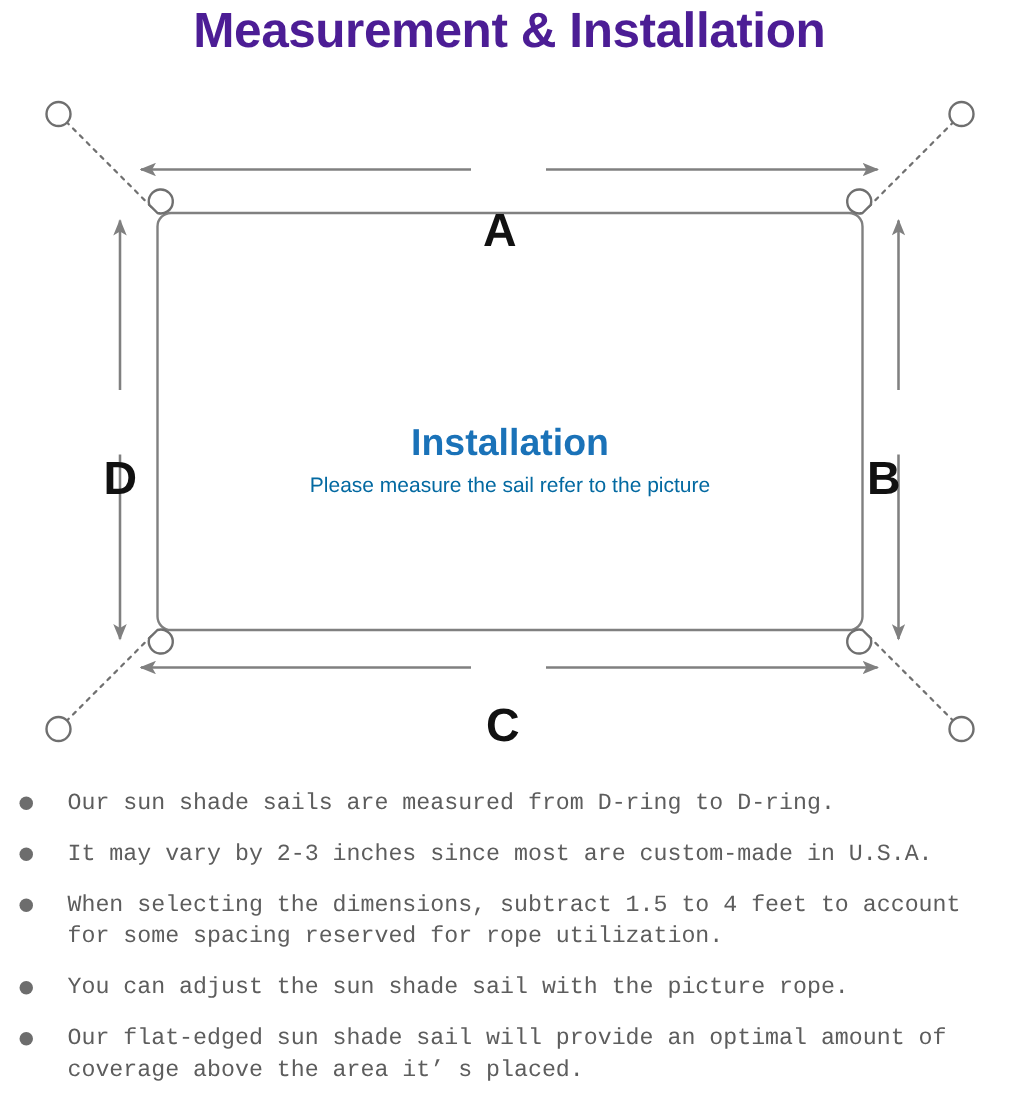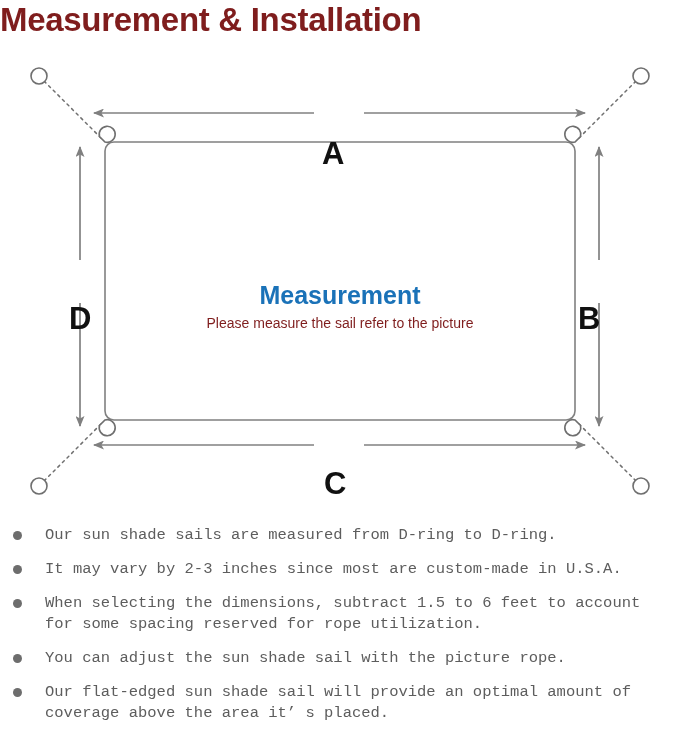--- a/index.html
+++ b/index.html
@@ -19,24 +19,25 @@
     width: 679px;
     height: 739px;
     background: #ffffff;
   }
   
   #title {
     position: absolute;
     left: 0;
     top: 0px;
     width: 679px;
+    text-align: center;
     font-family: "Liberation Sans", sans-serif;
     font-size: 33px;
     font-weight: bold;
-    color: #7f1d1d;
+    color: #4c1d95;
     letter-spacing: -0.3px;
     line-height: 40px;
     white-space: nowrap;
   }
   
   #diagram {
     position: absolute;
     left: 0;
     top: 45px;
     width: 679px;
@@ -69,21 +70,21 @@
     font-family: "Liberation Sans", sans-serif;
     font-size: 25px;
     font-weight: bold;
     color: #1a72b8;
     line-height: 30px;
   }
   #center-sub {
     font-family: "Liberation Sans", sans-serif;
     font-size: 14px;
     font-weight: normal;
-    color: #7f1d1d;
+    color: #0369a1;
     line-height: 22px;
     margin-top: 2px;
   }
   
   #notes {
     position: absolute;
     left: 0;
     top: 525px;
     width: 679px;
   }
@@ -151,37 +152,37 @@
       <line x1="599" y1="215" x2="599" y2="102" stroke="#808080" stroke-width="1.7" marker-end="url(#arrHead)"></line>
       <line x1="599" y1="258" x2="599" y2="381" stroke="#808080" stroke-width="1.7" marker-end="url(#arrHead)"></line>
     </svg>
 
     <div class="dim-letter" id="letter-a">A</div>
     <div class="dim-letter" id="letter-b">B</div>
     <div class="dim-letter" id="letter-c">C</div>
     <div class="dim-letter" id="letter-d">D</div>
 
     <div id="center-label">
-      <div id="center-title">Measurement</div>
+      <div id="center-title">Installation</div>
       <div id="center-sub">Please measure the sail refer to the picture</div>
     </div>
   </div>
 
   <div id="notes">
     <div class="note-row">
       <span class="note-bullet"></span>
       <span>Our sun shade sails are measured from D-ring to D-ring.</span>
     </div>
     <div class="note-row">
       <span class="note-bullet"></span>
       <span>It may vary by 2-3 inches since most are custom-made in U.S.A.</span>
     </div>
     <div class="note-row">
       <span class="note-bullet"></span>
-      <span>When selecting the dimensions, subtract 1.5 to 6 feet to account for some spacing reserved for rope utilization.</span>
+      <span>When selecting the dimensions, subtract 1.5 to 4 feet to account for some spacing reserved for rope utilization.</span>
     </div>
     <div class="note-row">
       <span class="note-bullet"></span>
       <span>You can adjust the sun shade sail with the picture rope.</span>
     </div>
     <div class="note-row">
       <span class="note-bullet"></span>
       <span>Our flat-edged sun shade sail will provide an optimal amount of coverage above the area it’ s placed.</span>
     </div>
   </div>

